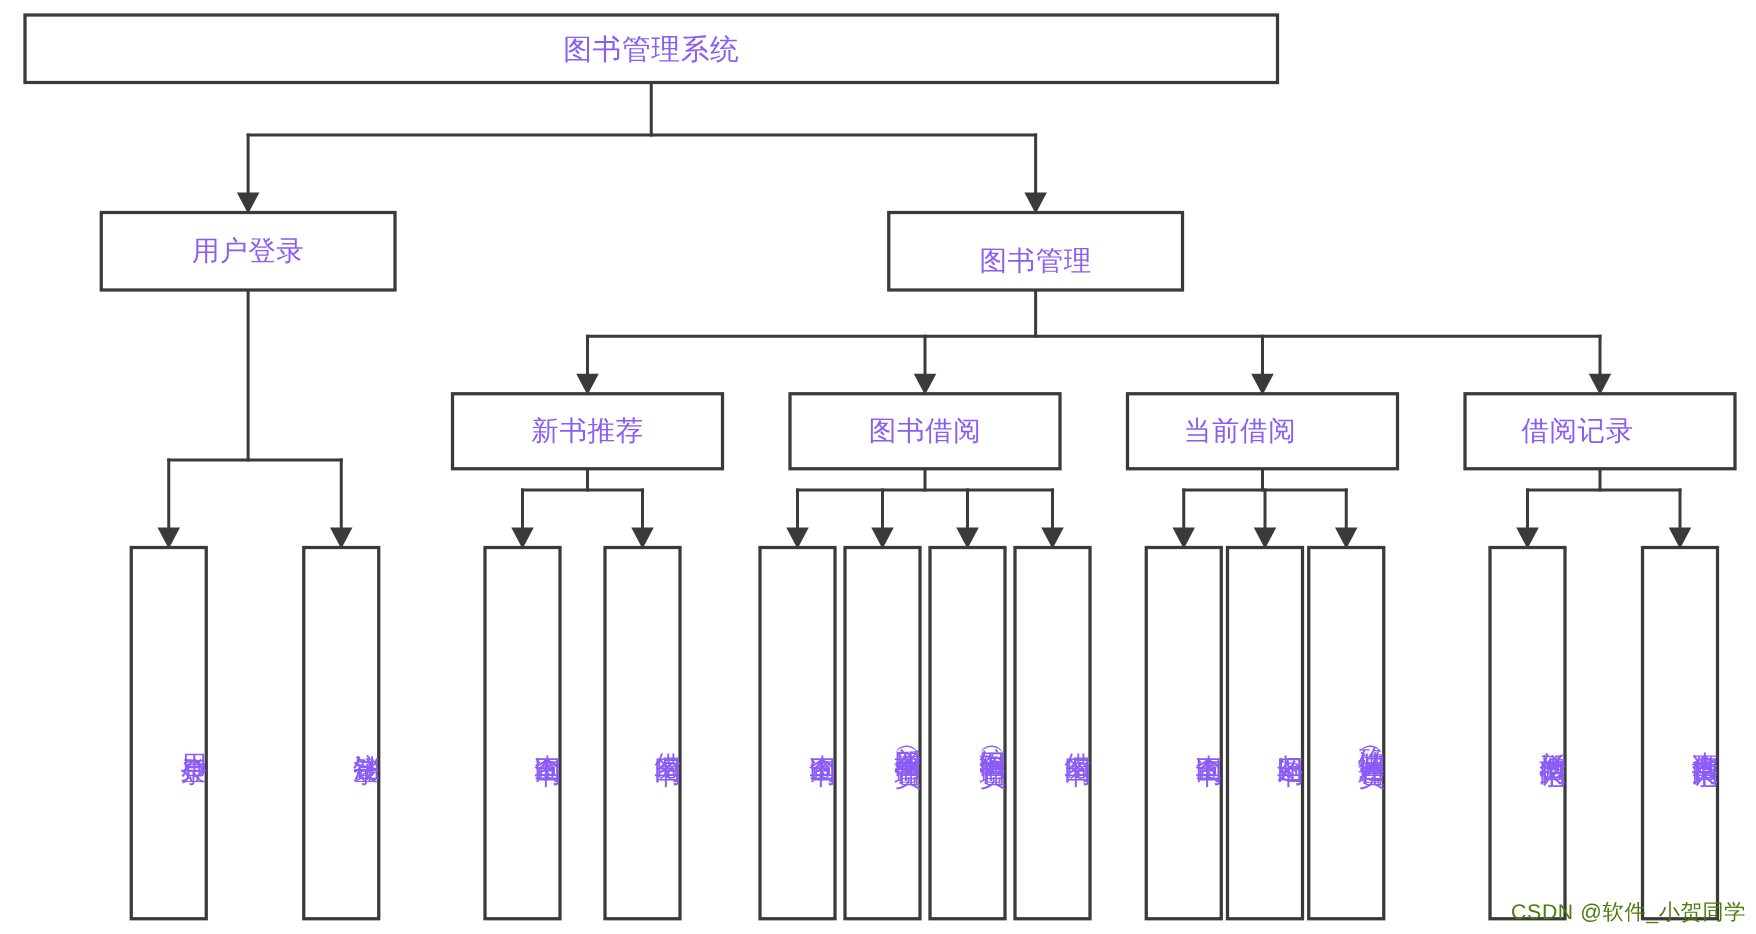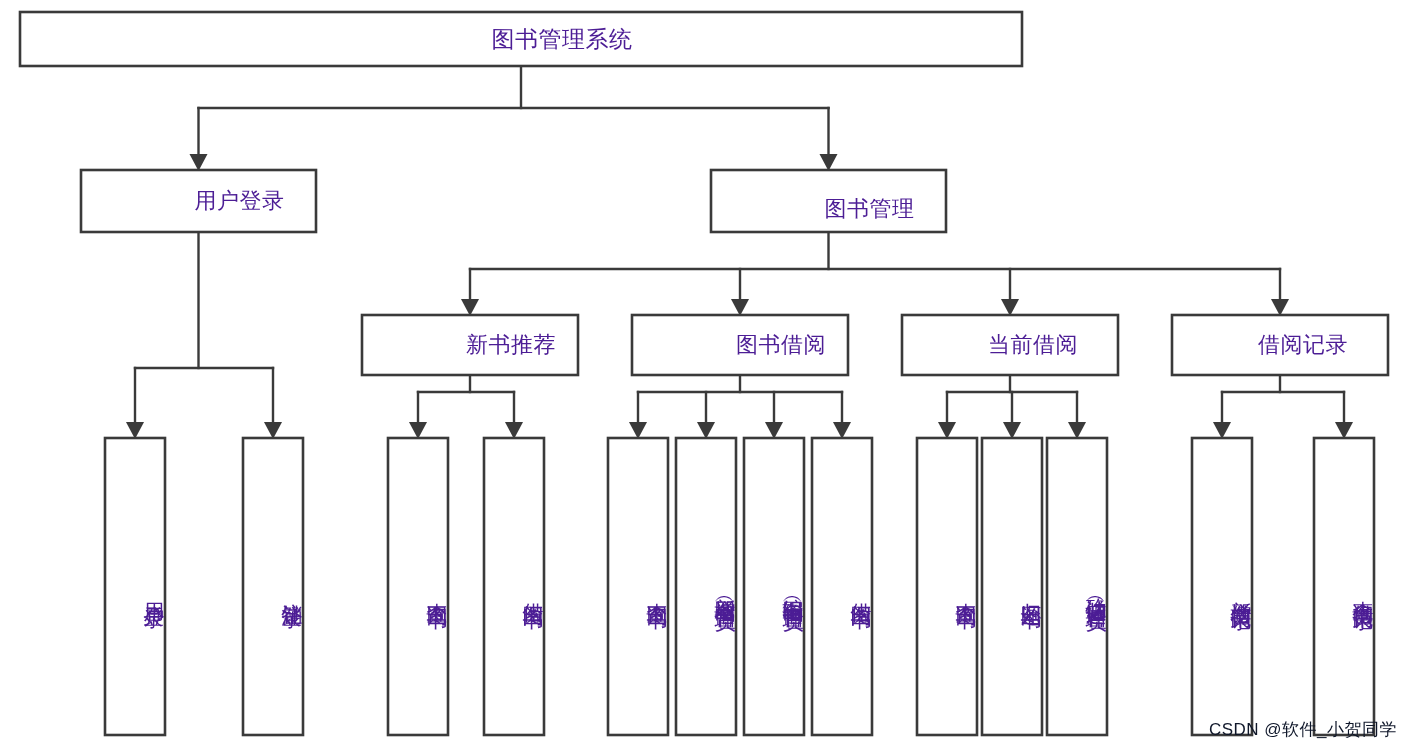--- a/index.html
+++ b/index.html
@@ -40,25 +40,24 @@
   .arrow-head {
     fill: #3a3a3a;
     stroke: none;
   }
   
   .node-label {
     position: absolute;
     display: flex;
     align-items: center;
     justify-content: center;
-    color: #4c1d95;
+    color: #8b5cf6;
     text-align: left;
     pointer-events: none;
     user-select: none;
-    padding-left: 41px;
   }
   .node-label.horizontal {
     font-size: 22px;
     line-height: 1.25;
     letter-spacing: 0.5px;
   }
   .node-label.horizontal.title {
     font-size: 23px;
   }
   .node-label.vertical {
@@ -69,21 +68,21 @@
     letter-spacing: 2px;
     align-items: flex-start;
     padding-top: 6px;
     box-sizing: border-box;
   }
   .watermark {
     position: absolute;
     right: 8px;
     bottom: 6px;
     font-size: 17px;
-    color: #0f172a;
+    color: #4d7c0f;
     letter-spacing: 0.5px;
     white-space: nowrap;
     user-select: none;
   }
 </style>
 </head>
 <body>
 
 <div id="diagram-root">
 

